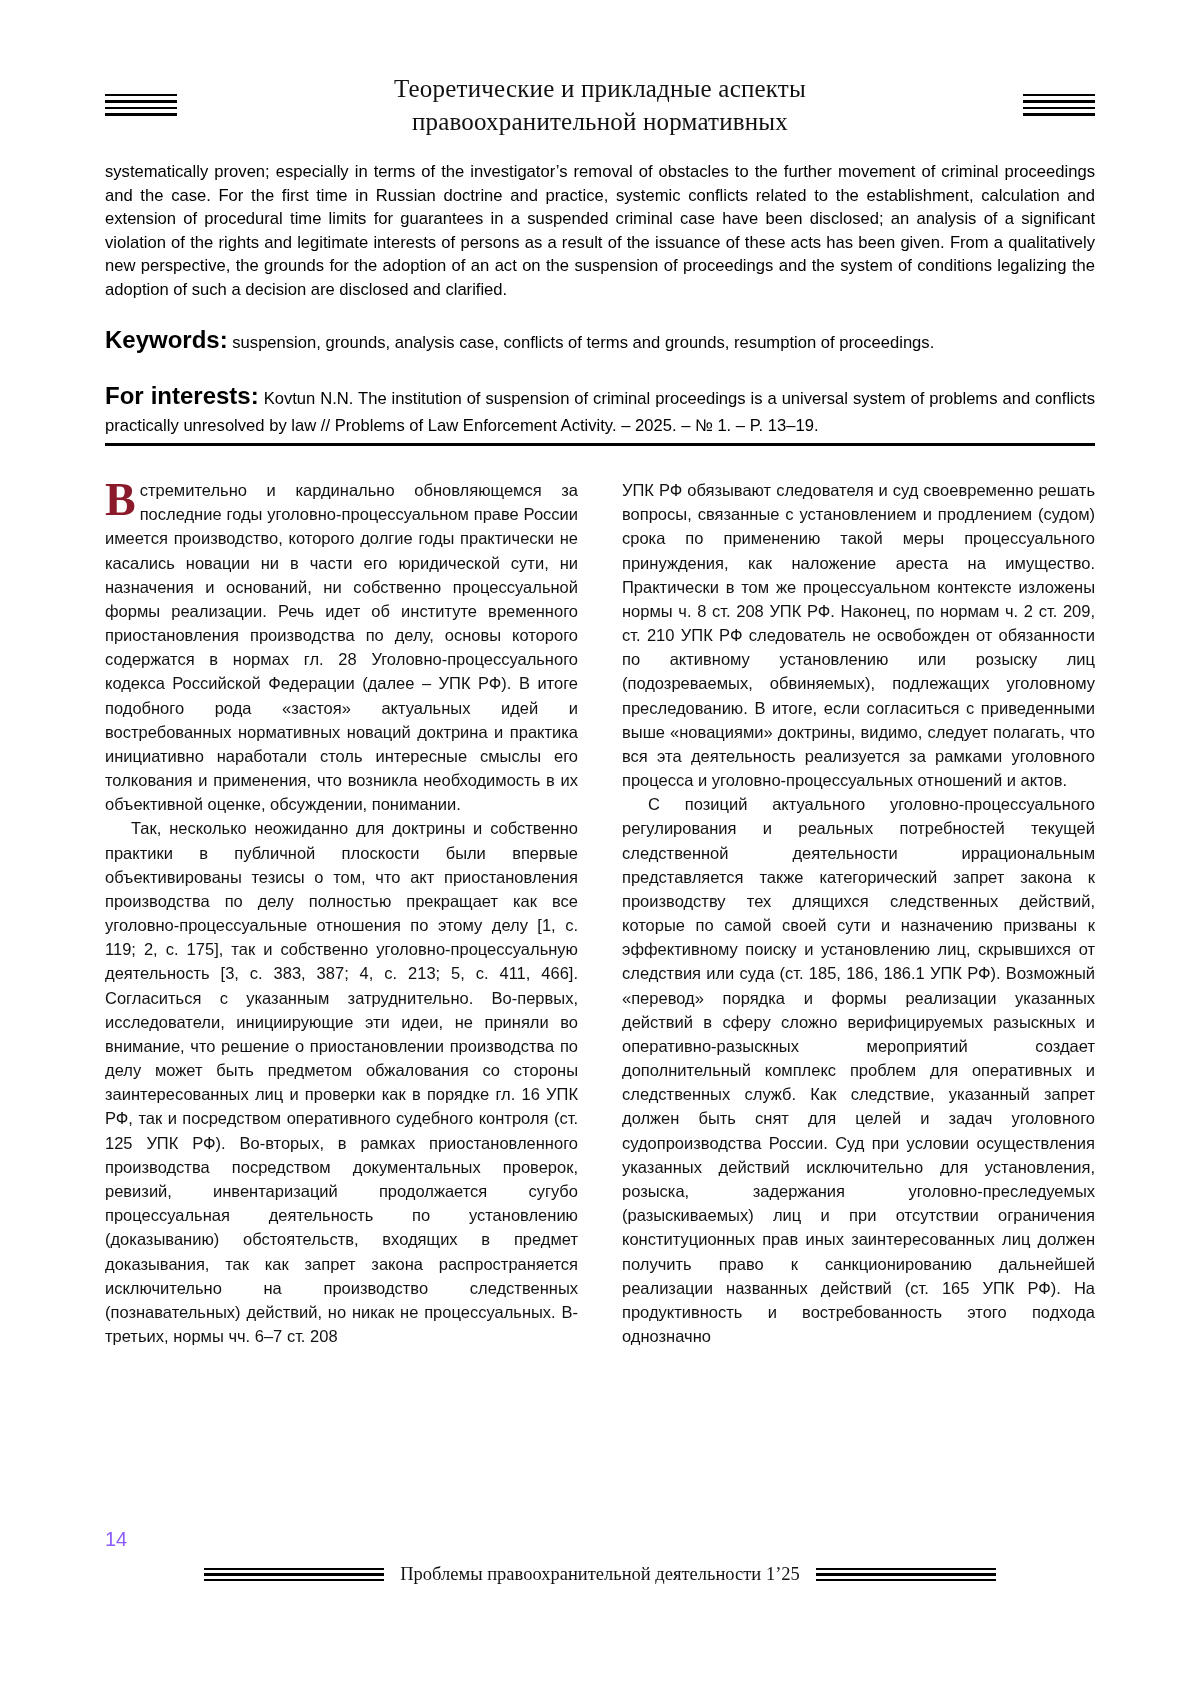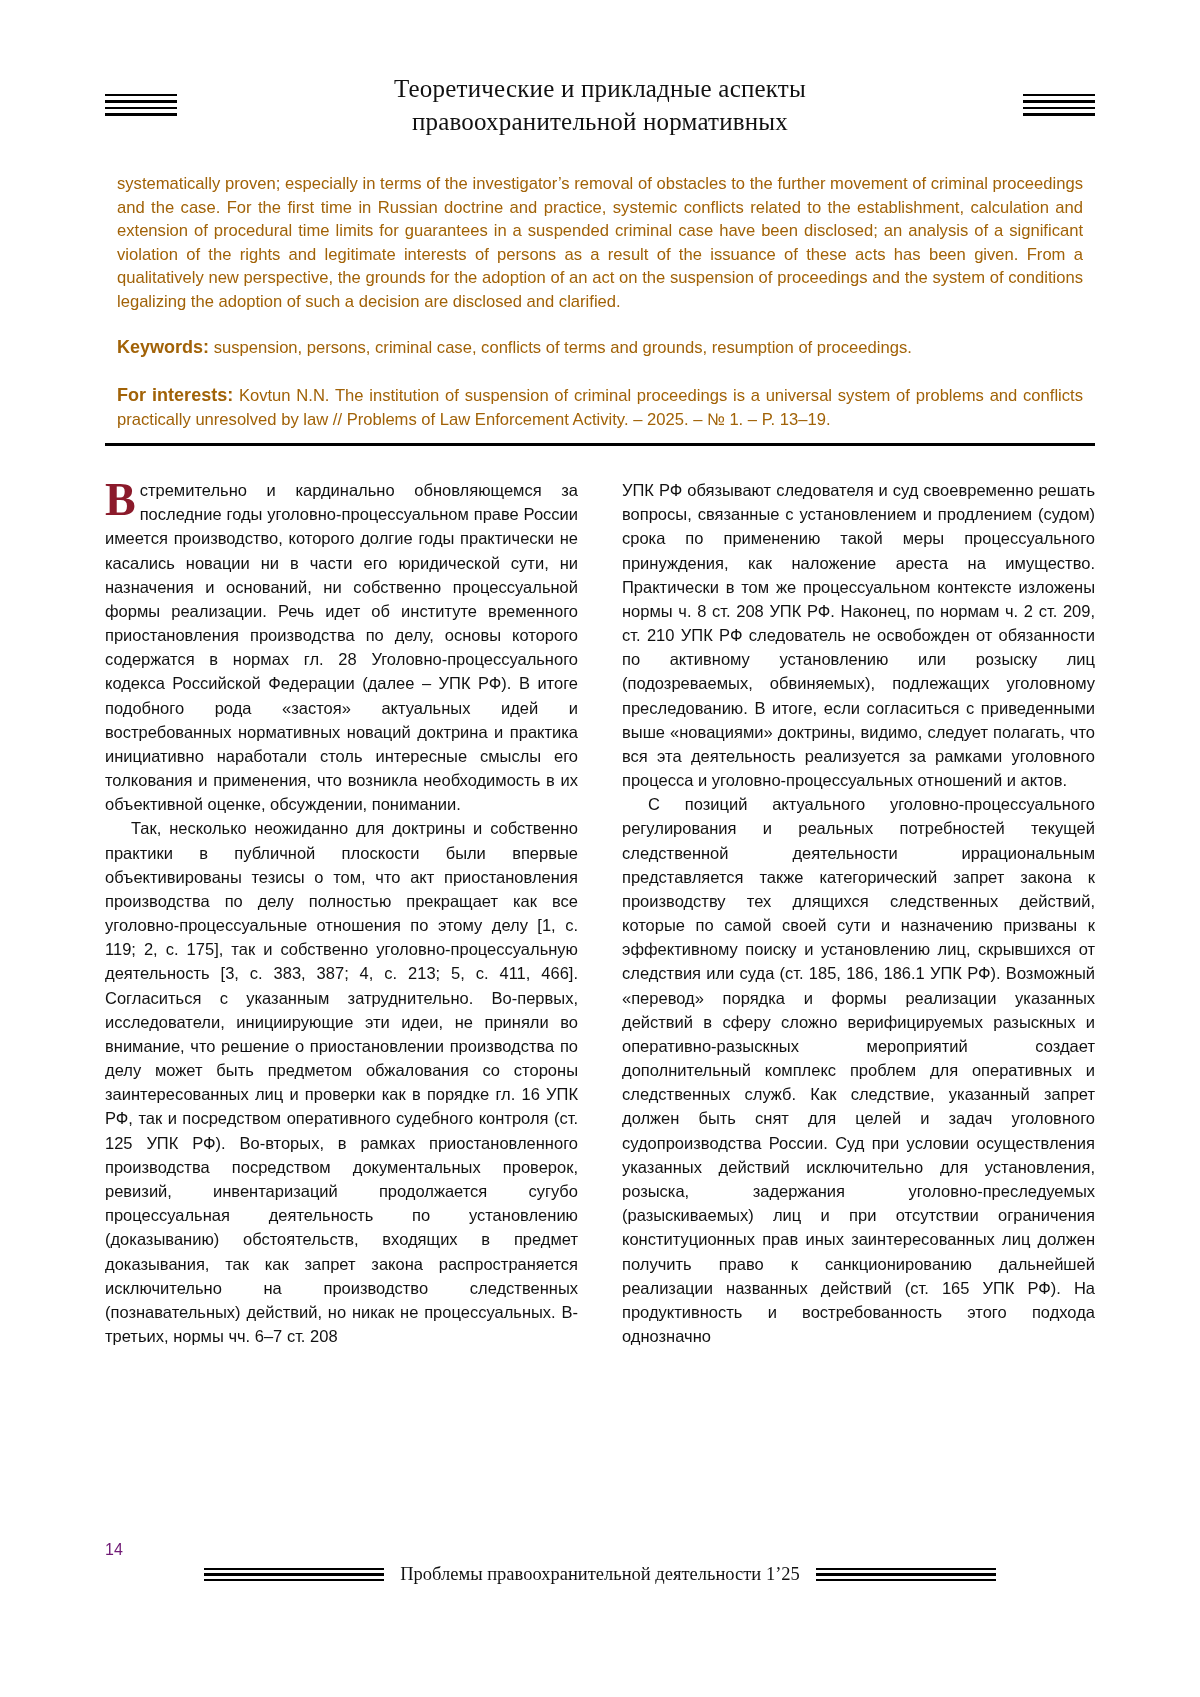--- a/index.html
+++ b/index.html
@@ -59,31 +59,31 @@
   }
 
   
   .abstract {
     position: absolute;
     left: 105px;
     top: 160px;
     width: 990px;
   }
   .abstract p {
-    margin: 12px;
+    margin: 0;
     font-size: 16.6px;
     line-height: 1.42;
     text-align: justify;
-    color: #a16207;
+    color: #000000;
   }
   .kw {
     margin-top: 22px !important;
   }
   .kw b, .cit b {
-    font-size: 18px;
+    font-size: 24px;
     font-weight: bold;
   }
   .cit {
     margin-top: 22px !important;
   }
   .hr-main {
     position: absolute;
     left: 105px;
     top: 443px;
     width: 990px;
@@ -154,23 +154,22 @@
   .footer-text {
     font-family: "Liberation Serif", serif;
     font-size: 18.5px;
     white-space: nowrap;
     color: #111;
   }
   .pagenum {
     position: absolute;
     left: 105px;
     top: 1528px;
-    font-size: 16px;
-    color: #701a75;
-    margin-top: 13px;
+    font-size: 20px;
+    color: #8b5cf6;
   }
 </style>
 </head>
 <body>
 
 <div class="page">
 
   <div class="runhead">
     <div class="runhead-rules">
       <i class="thin"></i>
@@ -185,21 +184,21 @@
     <div class="runhead-rules">
       <i class="thin"></i>
         <i></i>
         <i class="thin"></i>
         <i></i>
     </div>
   </div>
 
   <div class="abstract">
     <p>systematically proven; especially in terms of the investigator’s removal of obstacles to the further movement of criminal proceedings and the case. For the first time in Russian doctrine and practice, systemic conflicts related to the establishment, calculation and extension of procedural time limits for guarantees in a suspended criminal case have been disclosed; an analysis of a significant violation of the rights and legitimate interests of persons as a result of the issuance of these acts has been given. From a qualitatively new perspective, the grounds for the adoption of an act on the suspension of proceedings and the system of conditions legalizing the adoption of such a decision are disclosed and clarified.</p>
-    <p class="kw"><b>Keywords:</b><span> suspension, persons, criminal case, conflicts of terms and grounds, resumption of proceedings.</span></p>
+    <p class="kw"><b>Keywords:</b><span> suspension, grounds, analysis case, conflicts of terms and grounds, resumption of proceedings.</span></p>
     <p class="cit"><b>For interests:</b><span> Kovtun N.N. The institution of suspension of criminal proceedings is a universal system of problems and conflicts practically unresolved by law // Problems of Law Enforcement Activity. – 2025. – № 1. – P. 13–19.</span></p>
   </div>
 
   <div class="hr-main"></div>
 
   <div class="columns">
     <div class="col">
       <p class="first"><span class="dropcap">В</span><span>стремительно и кардинально обновляющемся за последние годы уголовно-процессуальном праве России имеется производство, которого долгие годы практически не касались новации ни в части его юридической сути, ни назначения и оснований, ни собственно процессуальной формы реализации. Речь идет об институте временного приостановления производства по делу, основы которого содержатся в нормах гл. 28 Уголовно-процессуального кодекса Российской Федерации (далее – УПК РФ). В итоге подобного рода «застоя» актуальных идей и востребованных нормативных новаций доктрина и практика инициативно наработали столь интересные смыслы его толкования и применения, что возникла необходимость в их объективной оценке, обсуждении, понимании.</span></p>
       <p>Так, несколько неожиданно для доктрины и собственно практики в публичной плоскости были впервые объективированы тезисы о том, что акт приостановления производства по делу полностью прекращает как все уголовно-процессуальные отношения по этому делу [1, с. 119; 2, с. 175], так и собственно уголовно-процессуальную деятельность [3, с. 383, 387; 4, с. 213; 5, с. 411, 466]. Согласиться с указанным затруднительно. Во-первых, исследователи, инициирующие эти идеи, не приняли во внимание, что решение о приостановлении производства по делу может быть предметом обжалования со стороны заинтересованных лиц и проверки как в порядке гл. 16 УПК РФ, так и посредством оперативного судебного контроля (ст. 125 УПК РФ). Во-вторых, в рамках приостановленного производства посредством документальных проверок, ревизий, инвентаризаций продолжается сугубо процессуальная деятельность по установлению (доказыванию) обстоятельств, входящих в предмет доказывания, так как запрет закона распространяется исключительно на производство следственных (познавательных) действий, но никак не процессуальных. В-третьих, нормы чч. 6–7 ст. 208</p>
     </div>

